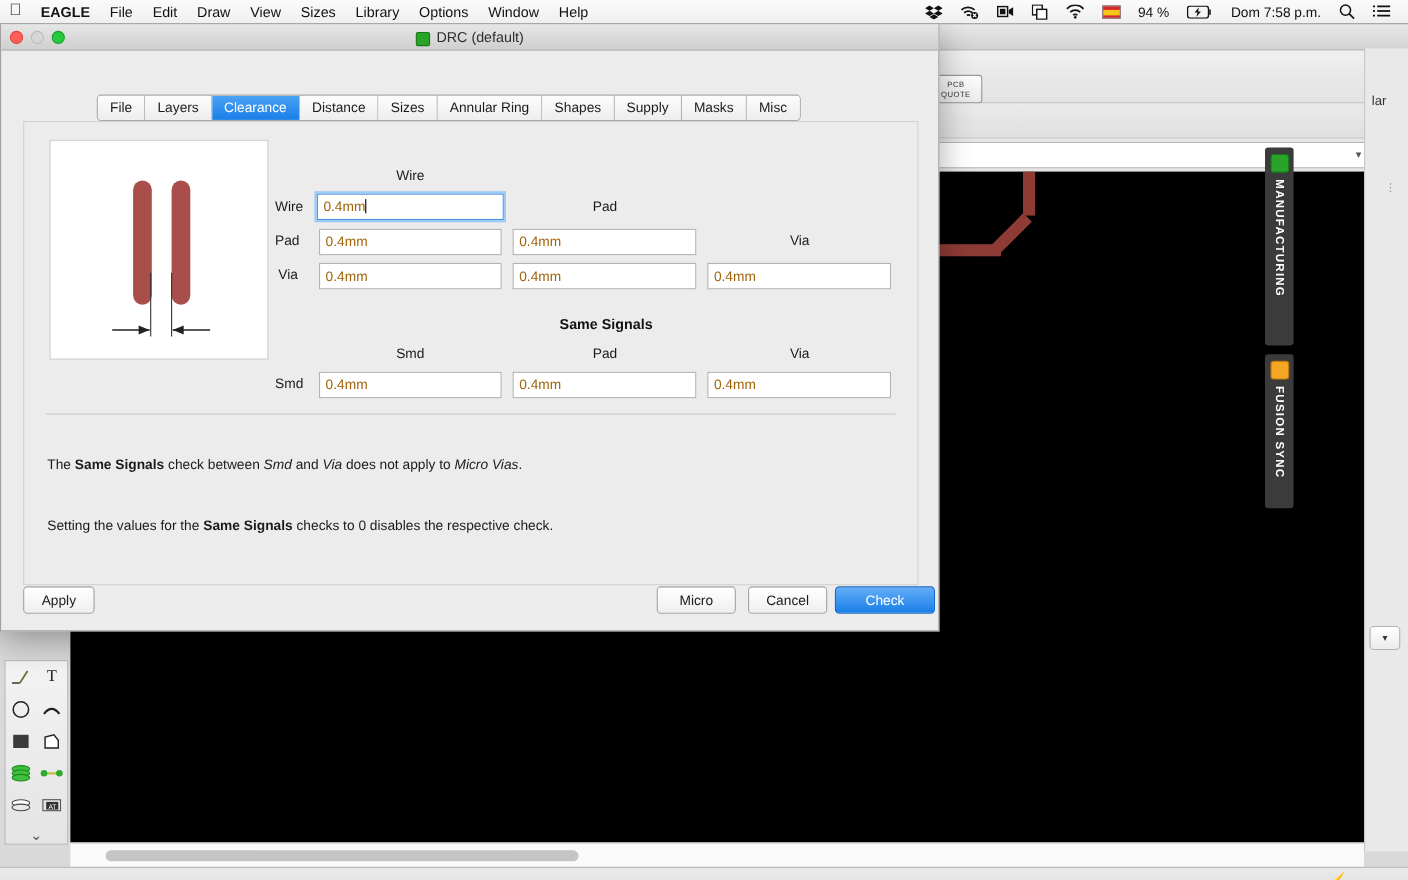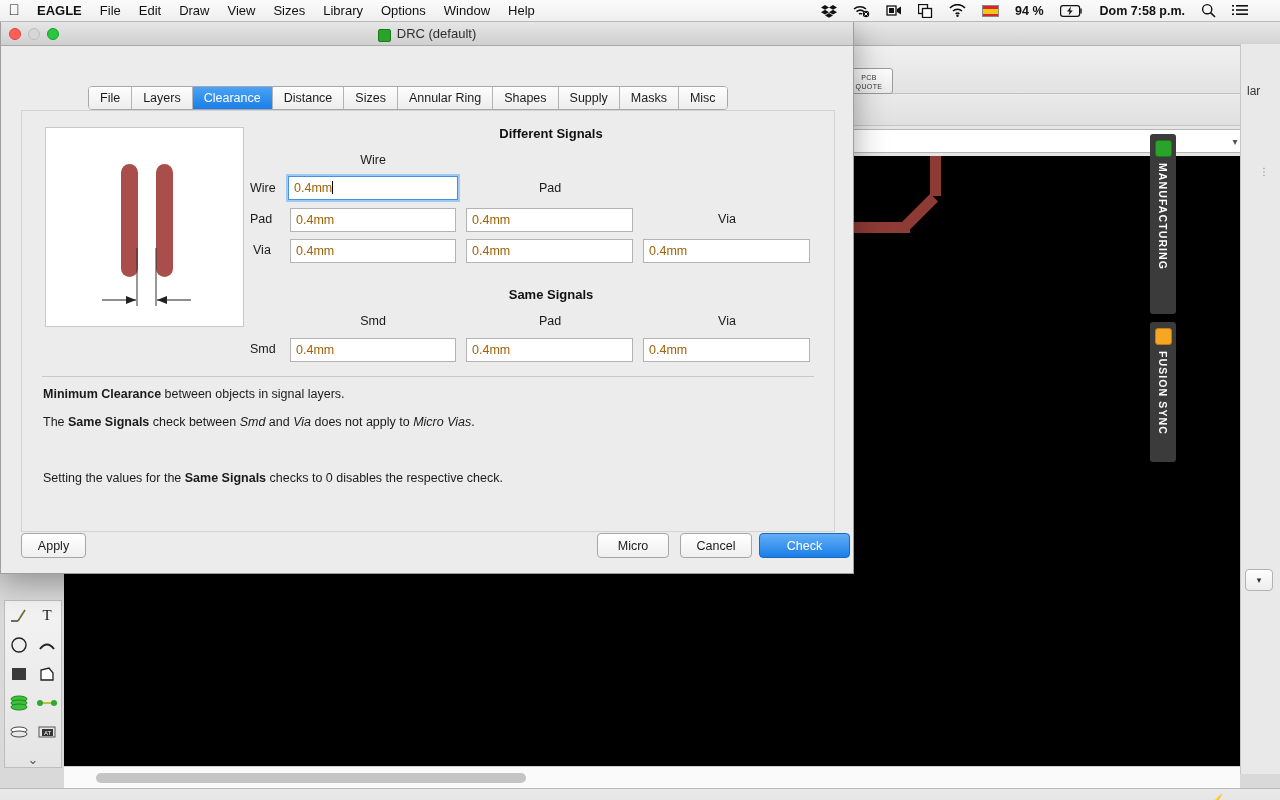--- a/index.html
+++ b/index.html
@@ -18,21 +18,21 @@
     background: linear-gradient(180deg,#fbfbfb 0%,#efefef 100%);
     border-bottom: 1px solid #b9b9b9;
     display: flex; align-items: center; z-index: 60;
     font-size: 13px; color: #111;
   }
   .apple-logo { width: 28px; text-align: center; font-size: 15px; line-height: 1; padding-bottom:2px;}
   .mb-item { padding: 0 9px; line-height: 22px; white-space: nowrap; }
   .mb-item.bold { font-weight: bold; }
   #menubar-right {
     margin-left: auto; display: flex; align-items: center;
-    gap: 0px; padding-right: 24px; font-size: 12.5px; font-weight: bold;
+    gap: 0px; padding-right: 8px; font-size: 12.5px;
   }
   .mbr { padding: 0 8px; display:flex; align-items:center; line-height:22px;}
   .mbr svg { display:block; }
 
   
   .flag { width:17px; height:12px; border:1px solid #8a8a8a; position:relative; background:#d8262c; }
   .flag:before { content:""; position:absolute; left:0; right:0; top:3px; height:5px; background:#f5c518; }
 
   
   #eagle-window {
@@ -409,21 +409,20 @@
       <svg style="position:absolute; left:0; top:0;" width="199" height="200">
         <line x1="91" y1="120" x2="91" y2="178" stroke="#333" stroke-width="1"></line>
         <line x1="110" y1="120" x2="110" y2="178" stroke="#333" stroke-width="1"></line>
         <line x1="56" y1="172" x2="90" y2="172" stroke="#222" stroke-width="1.2"></line>
         <polygon points="90,172 80,168 80,176" fill="#222"></polygon>
         <line x1="145" y1="172" x2="111" y2="172" stroke="#222" stroke-width="1.2"></line>
         <polygon points="111,172 121,168 121,176" fill="#222"></polygon>
       </svg>
     </div>
 
-    <div class="sec-title" style="left:345px; top:104px; width:410px;">Different Signals</div>
 
     <div class="col-head" style="left:292px; top:131px; width:160px;">Wire</div>
     <div class="col-head" style="left:469px; top:159px; width:160px;">Pad</div>
     <div class="col-head" style="left:646px; top:190px; width:160px;">Via</div>
 
     <div class="row-lbl" style="left:249px; top:159px;">Wire</div>
     <div class="row-lbl" style="left:249px; top:190px;">Pad</div>
     <div class="row-lbl" style="left:252px; top:221px;">Via</div>
 
     <div class="field focused" style="left:287px; top:154px; width:170px;">
@@ -444,23 +443,20 @@
     <div class="col-head" style="left:646px; top:292px; width:160px;">Via</div>
 
     <div class="row-lbl" style="left:249px; top:320px;">Smd</div>
 
     <div class="field" style="left:289px; top:316px; width:166px;">0.4mm</div>
     <div class="field" style="left:465px; top:316px; width:167px;">0.4mm</div>
     <div class="field" style="left:642px; top:316px; width:167px;">0.4mm</div>
 
     <div class="sep-line" style="top:354px;"></div>
 
-    <div class="desc" style="top:365px;">
-      <b>Minimum Clearance</b> between objects in signal layers.
-    </div>
     <div class="desc" style="top:393px;">
       The <b>Same Signals</b> check between <i>Smd</i> and <i>Via</i> does not apply to <i>Micro Vias</i>.
     </div>
     <div class="desc" style="top:449px;">
       Setting the values for the <b>Same Signals</b> checks to 0 disables the respective check.
     </div>
 
     <div class="btn" style="left:20px; top:511px; width:65px;">Apply</div>
     <div class="btn" style="left:596px; top:511px; width:72px;">Micro</div>
     <div class="btn" style="left:679px; top:511px; width:72px;">Cancel</div>

